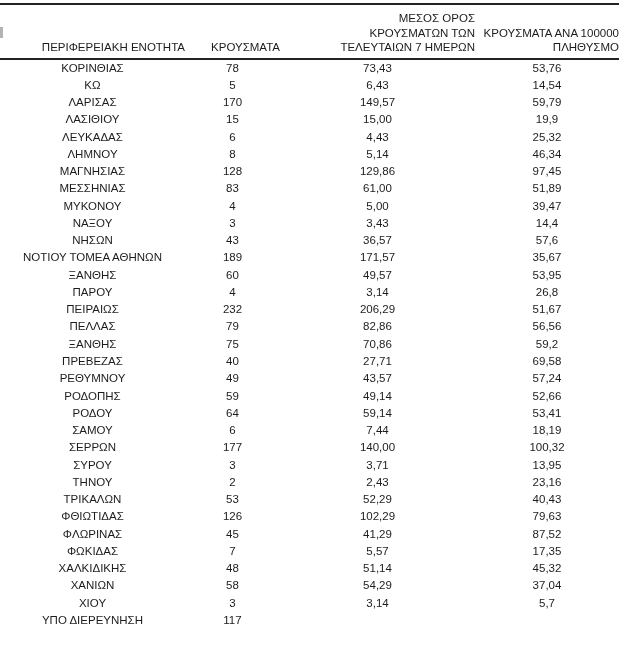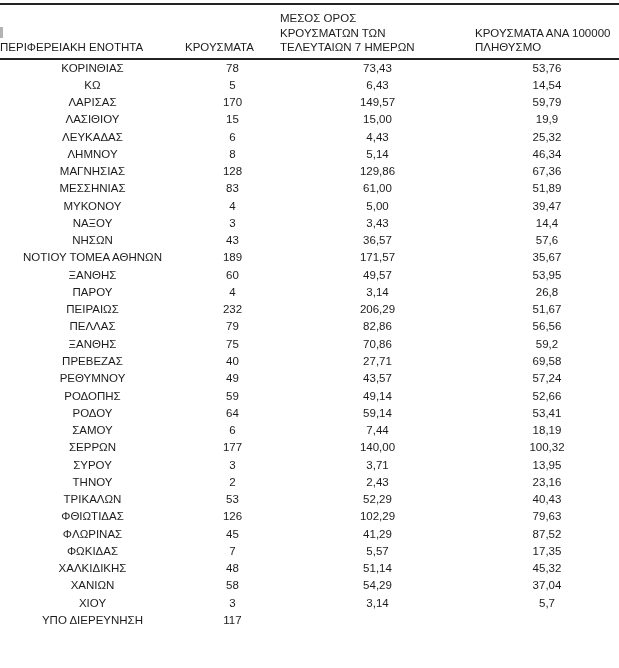--- a/index.html
+++ b/index.html
@@ -34,29 +34,29 @@
   col.c-region  { width: 185px; }
   col.c-cases   { width: 95px;  }
   col.c-avg7    { width: 195px; }
   col.c-per100k { width: 144px; }
 
   thead th {
     font-weight: normal;
     font-size: 11.5px;
     line-height: 14.5px;
     color: #1c1c1c;
-    text-align: left;
+    text-align: right;
     vertical-align: bottom;
     padding: 6px 0 3px 0;
     border-bottom: 2.5px solid #222222;
     white-space: pre;
     overflow: visible;
   }
   thead th.h-region {
-    text-align: left;
+    text-align: right;
     padding-left: 0;
   }
   tbody tr {
     height: 17.26px;
   }
   tbody td {
     font-size: 11.5px;
     line-height: 17.26px;
     text-align: center;
     vertical-align: middle;
@@ -132,21 +132,21 @@
       <td>ΛΗΜΝΟΥ</td>
       <td>8</td>
       <td>5,14</td>
       <td>46,34</td>
     </tr>
 
     <tr>
       <td>ΜΑΓΝΗΣΙΑΣ</td>
       <td>128</td>
       <td>129,86</td>
-      <td>67,36</td>
+      <td>97,45</td>
     </tr>
 
     <tr>
       <td>ΜΕΣΣΗΝΙΑΣ</td>
       <td>83</td>
       <td>61,00</td>
       <td>51,89</td>
     </tr>
 
     <tr>

